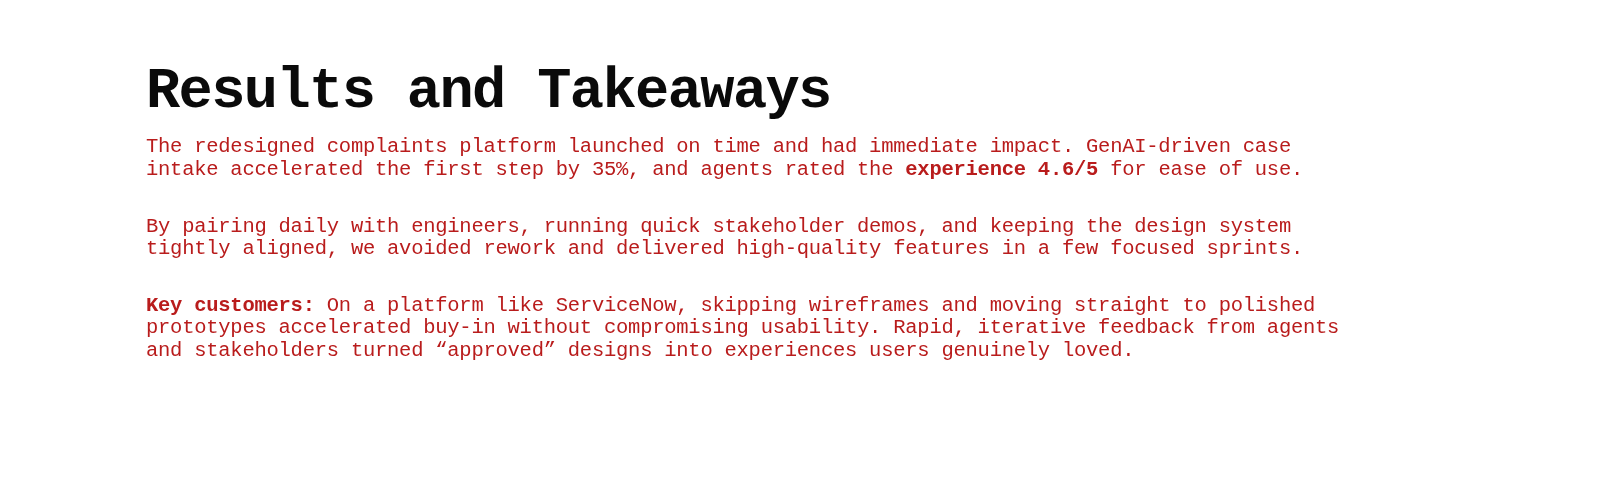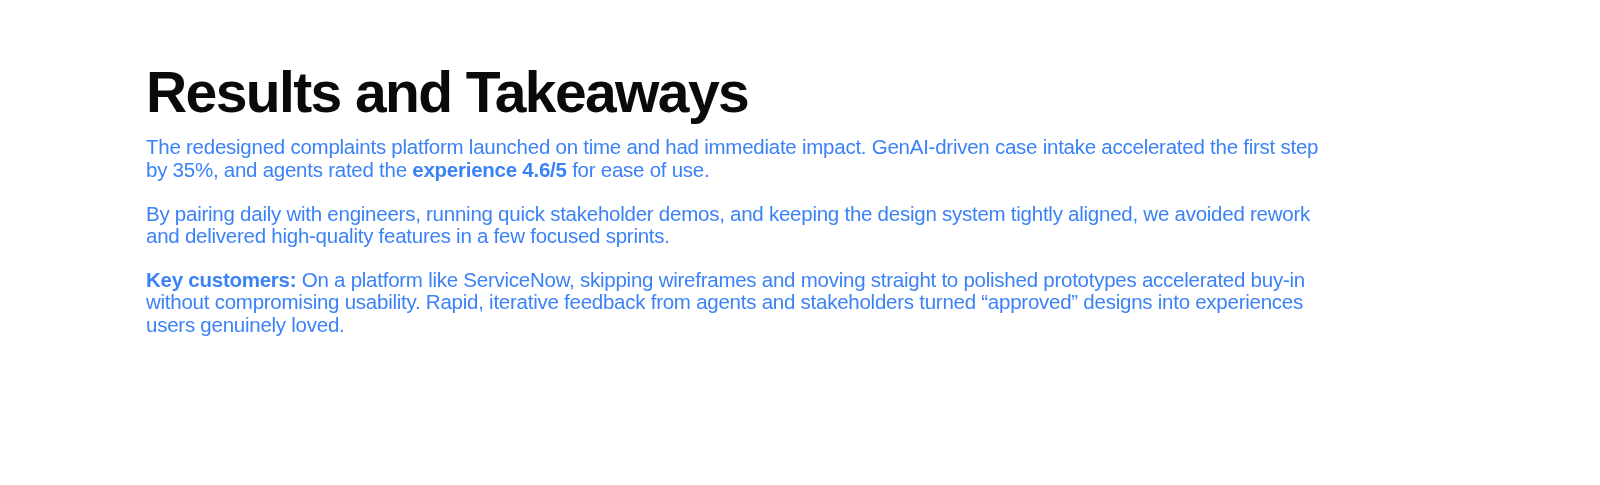--- a/index.html
+++ b/index.html
@@ -14,20 +14,21 @@
     color: #0a0a0a;
     overflow: hidden;
     -webkit-font-smoothing: antialiased;
   }
 
   .slide {
     position: relative;
     width: 1600px;
     height: 359px;
     box-sizing: border-box;
+    font-family: Liberation Mono, monospace;
   }
 
   .content {
     position: absolute;
     left: 146px;
     top: 62px;
     width: 1200px;
   }
 
   .page-title {
@@ -38,27 +39,27 @@
     margin: 0 0 14px 0;
     color: #0a0a0a;
     white-space: nowrap;
   }
 
   .body-block {
     font-size: 20.5px;
     font-weight: 400;
     line-height: 1.1;
     letter-spacing: -0.25px;
-    color: #3b82f6;
+    color: #b91c1c;
     margin: 0;
     max-width: 1195px;
   }
 
   .body-block + .body-block {
-    margin-top: 21px;
+    margin-top: 34px;
   }
 
   .body-block.is-bold {
     font-weight: 700;
     letter-spacing: -0.3px;
   }
 
   .run-bold {
     font-weight: 700;
   }

